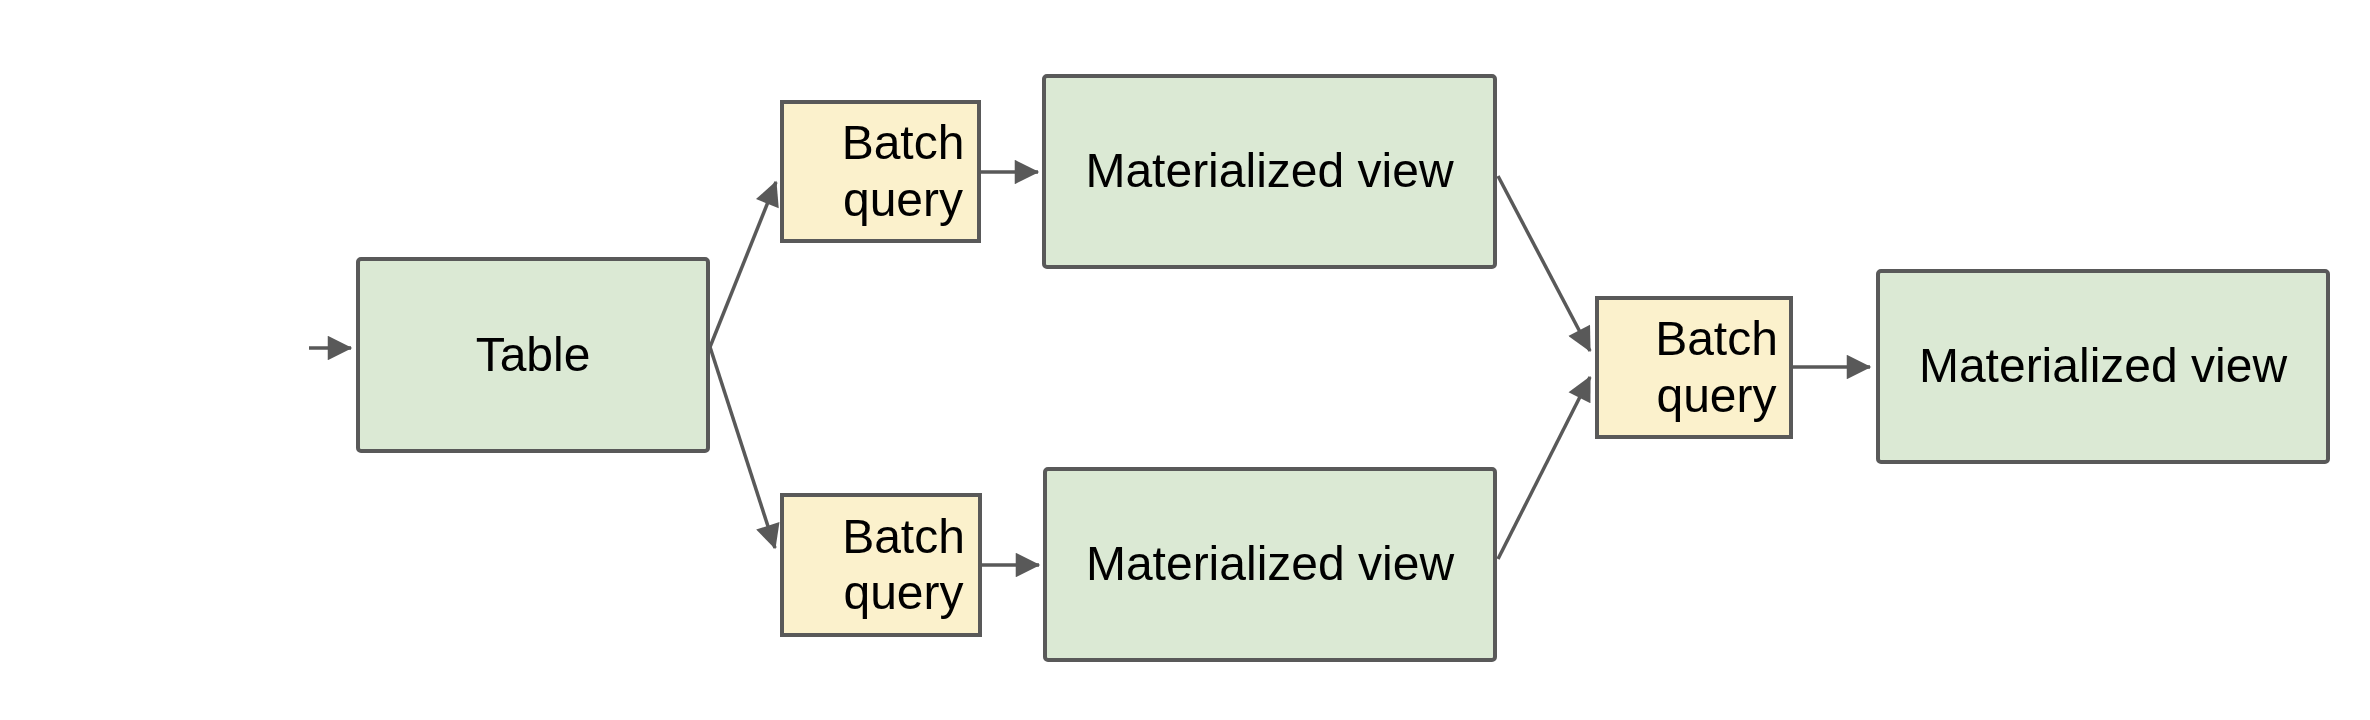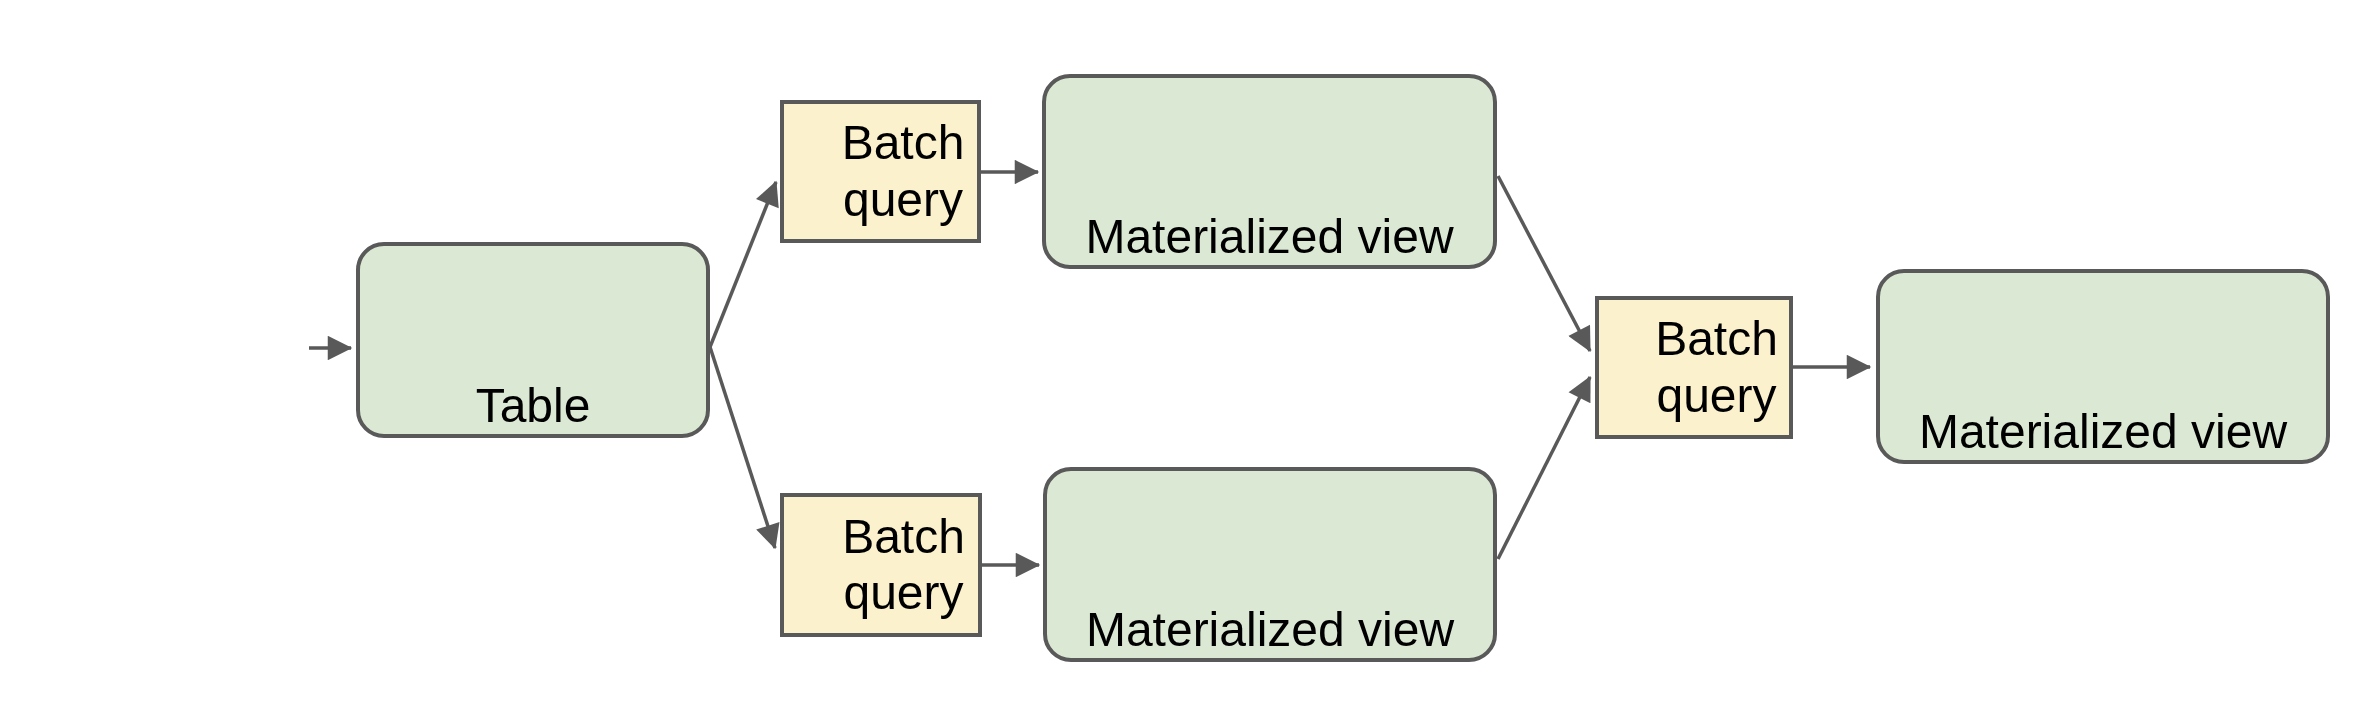--- a/index.html
+++ b/index.html
@@ -39,22 +39,21 @@
     color: var(--text, #000000);
     border: 4px solid var(--stroke, #595959);
   }
   .node.query {
     background: var(--query-fill, #FBF1CC);
     border-radius: 0;
     padding-left: 45px;
   }
   .node.dataset {
     background: var(--dataset-fill, #DBE9D4);
-    border-radius: 28px;
-    align-items: flex-end;
+    border-radius: 5px;
   }
   .node .label {
     display: block;
     padding: 0 14px;
   }
 </style>
 </head>
 <body>
 
 <div class="canvas">
@@ -69,21 +68,21 @@
     <line x1="710" y1="347" x2="776" y2="182" marker-end="url(#ah)"></line>
     <line x1="710" y1="347" x2="775" y2="548" marker-end="url(#ah)"></line>
     <line x1="981" y1="172" x2="1038" y2="172" marker-end="url(#ah)"></line>
     <line x1="982" y1="565" x2="1039" y2="565" marker-end="url(#ah)"></line>
     <line x1="1498" y1="176" x2="1590" y2="351" marker-end="url(#ah)"></line>
     <line x1="1498" y1="559" x2="1590" y2="377" marker-end="url(#ah)"></line>
     <line x1="1793" y1="367" x2="1870" y2="367" marker-end="url(#ah)"></line>
   </svg>
 
 
-  <div class="node dataset" style="left:356px; top:242px; width:354px; height:196px;">
+  <div class="node dataset" style="left:356px; top:257px; width:354px; height:196px;">
     <span class="label">Table</span>
   </div>
 
   <div class="node query" style="left:780px; top:100px; width:201px; height:143px;">
     <span class="label">Batch query</span>
   </div>
 
   <div class="node dataset" style="left:1042px; top:74px; width:455px; height:195px;">
     <span class="label">Materialized view</span>
   </div>

